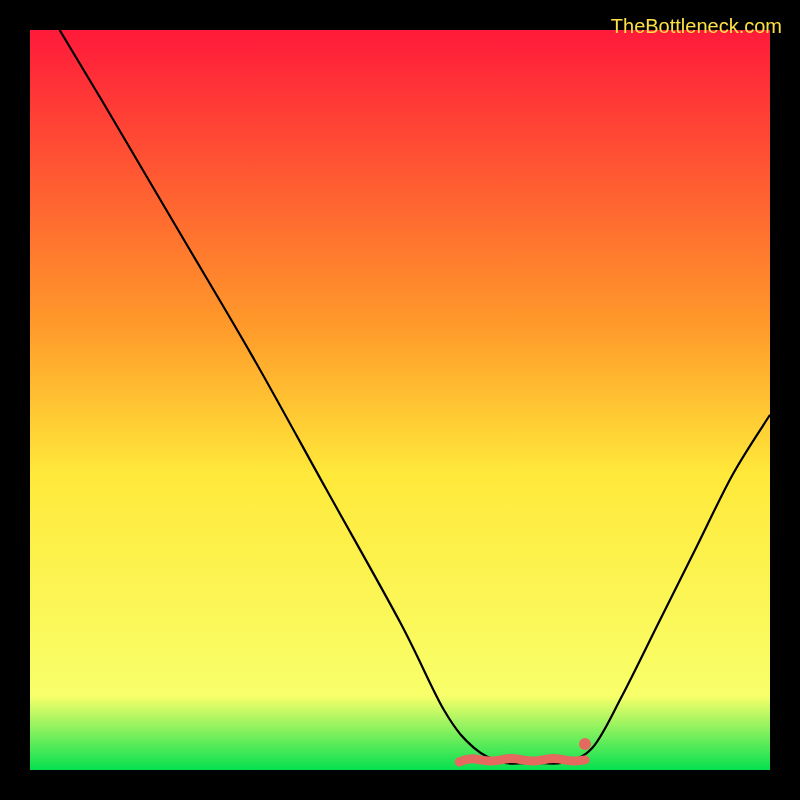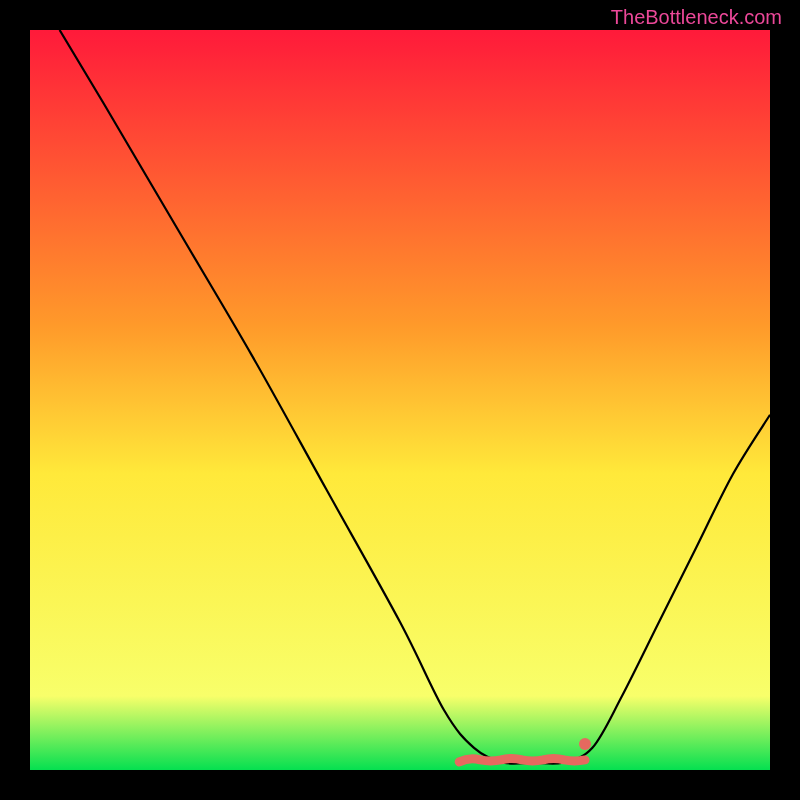--- a/index.html
+++ b/index.html
@@ -6,23 +6,23 @@
     margin: 0;
     padding: 0;
     width: 800px;
     height: 800px;
     background: #000;
     position: relative;
     font-family: Arial, sans-serif;
   }
   .watermark {
     position: absolute;
-    top: 6px;
+    top: 15px;
     right: 18px;
-    color: #ec4899;
+    color: #fde047;
     font-size: 20px;
     font-weight: 500;
     z-index: 10;
   }
   .plot-area {
     position: absolute;
     top: 30px;
     left: 30px;
     width: 740px;
     height: 740px;

